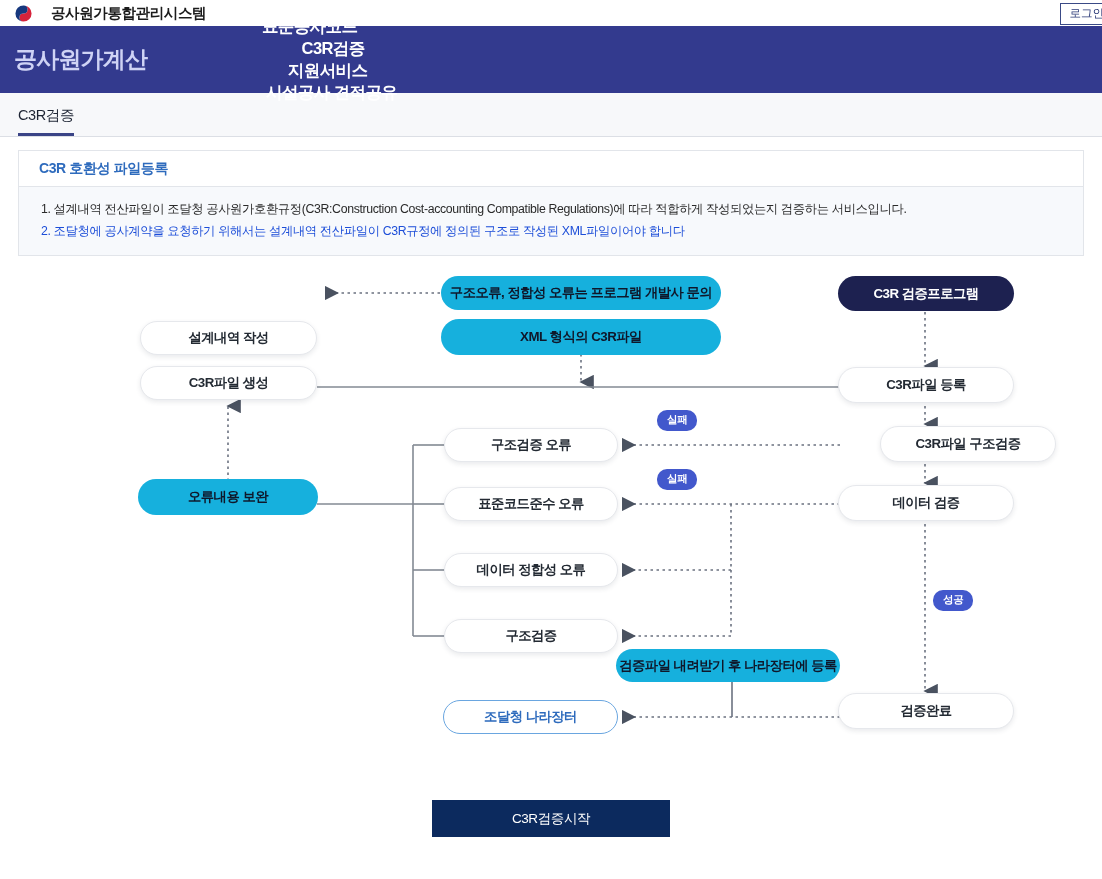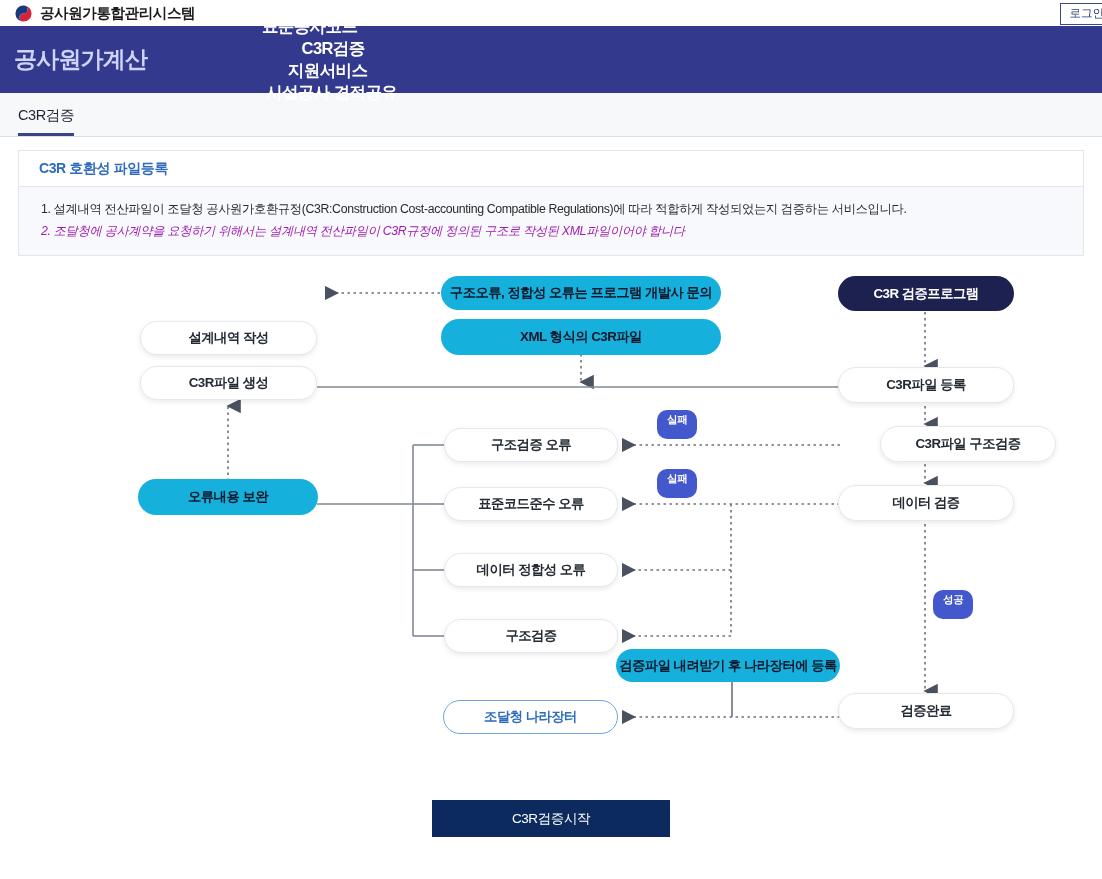--- a/index.html
+++ b/index.html
@@ -15,21 +15,21 @@
 
   
   .topbar {
     height: 26px;
     background: #ffffff;
     display: flex;
     align-items: center;
     padding: 0 6px 0 14px;
     position: relative;
   }
-  .logo-wrap { display:flex; align-items:center; gap:7px; }
+  .logo-wrap { display:flex; align-items:center; gap:18px; }
   .taeguk { width:19px; height:19px; display:block; }
   .site-title {
     font-size: 14.5px;
     font-weight: bold;
     color: #1b1b1b;
     letter-spacing: -0.4px;
     white-space: nowrap;
   }
   .login-btn {
     position:absolute; right:-12px; top:3px;
@@ -104,21 +104,21 @@
     font-size:14px;
     font-weight:bold;
     letter-spacing:-0.4px;
   }
   .panel-body {
     background:#f7f9fc;
     padding: 12px 0 13px 22px;
   }
   .desc-line { font-size:12.3px; letter-spacing:-0.35px; line-height:1.75; }
   .desc-line.l1 { color:#2a2a2a; }
-  .desc-line.l2 { color:#a21caf;font-style:italic; }
+  .desc-line.l2 { color:#1d4ed8; }
 
   
   .diagram {
     position: relative;
     width: 1102px;
     height: 520px;
     margin-top: 10px;
   }
   .diagram svg.wires {
     position:absolute; left:0; top:0;
@@ -159,21 +159,21 @@
     border:1px solid #6aa6e0;
   }
   .badge {
     position:absolute;
     background:#4258cc;
     color:#ffffff;
     font-size:10.5px;
     font-weight:bold;
     letter-spacing:-0.3px;
     border-radius:10px;
-    padding:3px 10px 12px 10px;
+    padding:3px 10px 4px 10px;
     z-index:3;
   }
 
   
   .submit-wrap {
     width:100%;
     display:flex; justify-content:center;
     margin-top: 14px;
   }
   .submit-btn {

